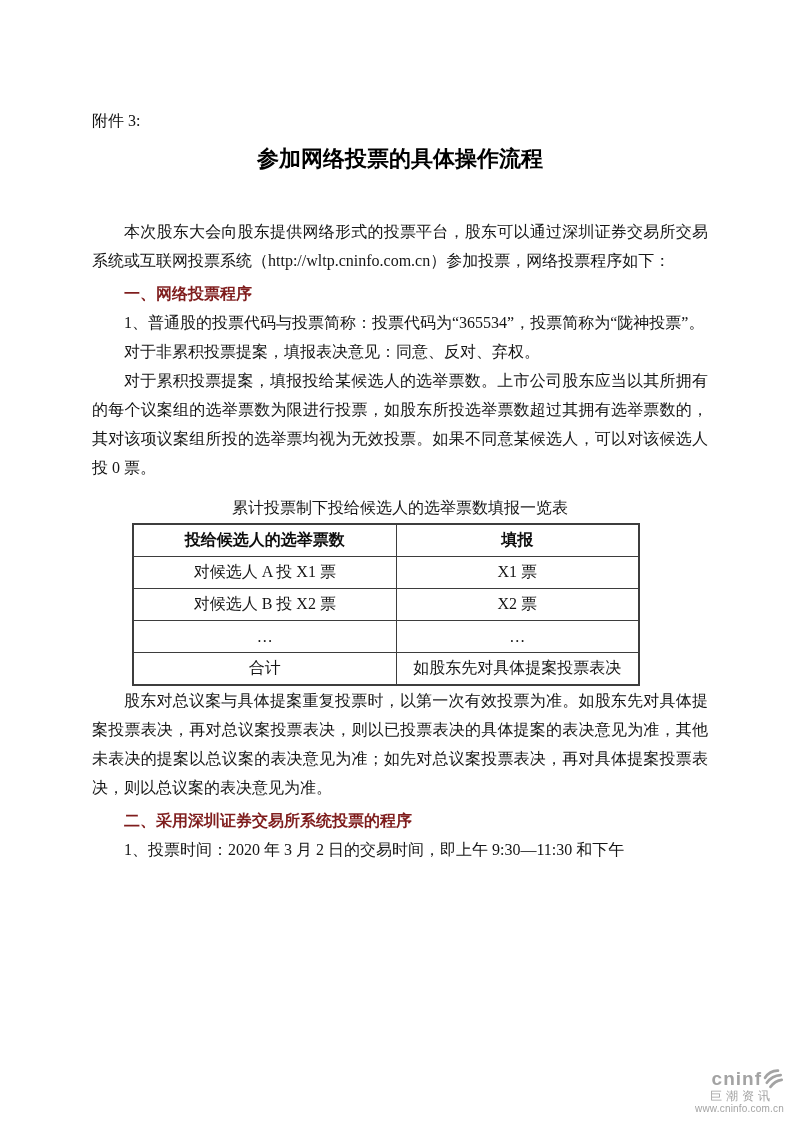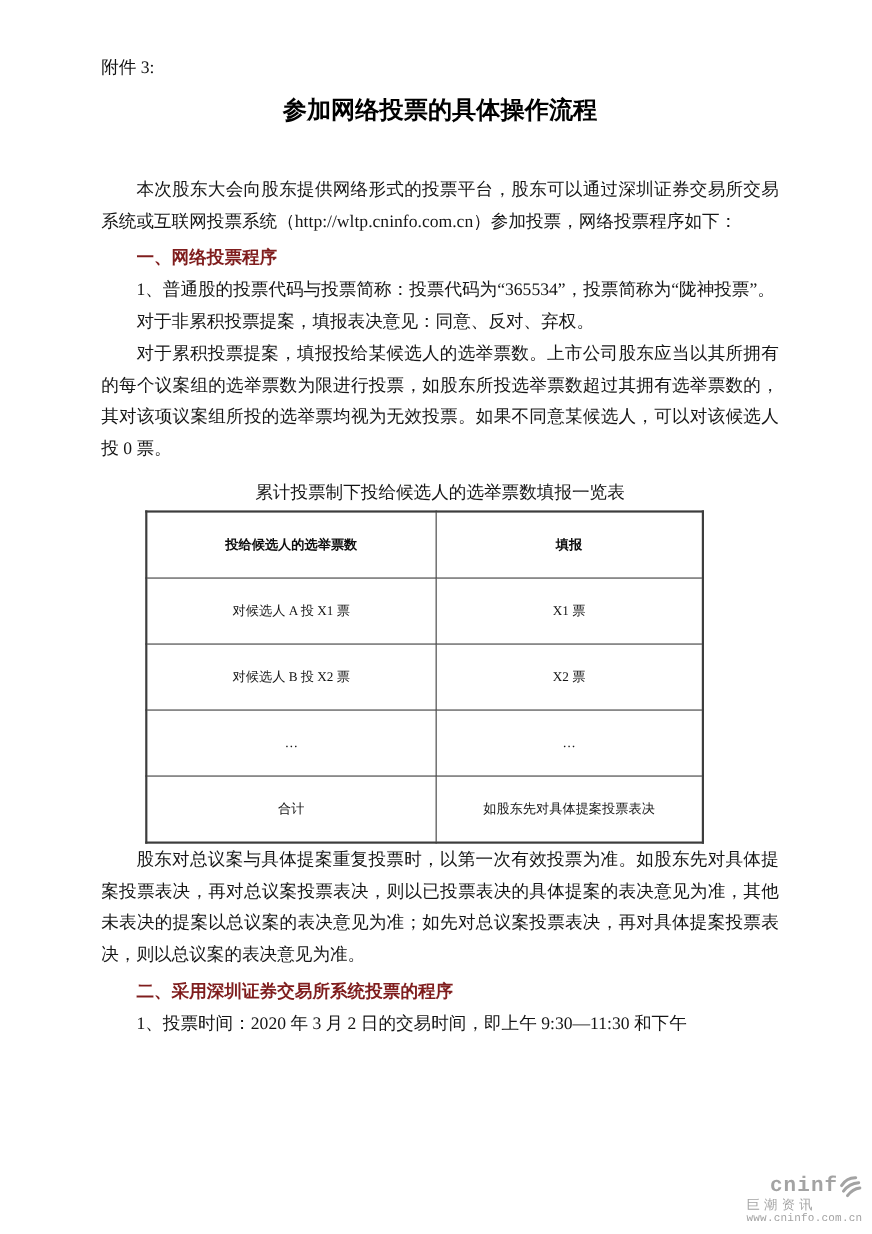--- a/index.html
+++ b/index.html
@@ -11,21 +11,21 @@
     overflow:hidden;
     color:#111111;
     font-family:"Liberation Serif","DejaVu Serif",serif;
   }
   .content{
     position:absolute;
     left:92px; top:0;
     width:616px;
   }
   .attachment{
-    margin-top:51px;
+    margin-top:110px;
     font-size:16px;
     line-height:22px;
   }
   .doc-title{
     margin:13px 0 44px 0;
     font-family:"Liberation Sans","DejaVu Sans",sans-serif;
     font-weight:bold;
     font-size:22px;
     line-height:28px;
     text-align:center;
@@ -62,37 +62,37 @@
     margin-left:40px;
     width:508px;
     border:2px solid #3d3d3d;
     table-layout:fixed;
   }
   table.vote th, table.vote td{
     border:1px solid #3d3d3d;
     height:31px;
     text-align:center;
     vertical-align:middle;
-    padding:14px 4px;
-    font-size:12px;
+    padding:0 4px;
+    font-size:16px;
     color:#151515;
   }
   table.vote th{
     font-family:"Liberation Sans","DejaVu Sans",sans-serif;
     font-weight:bold;
     color:#0d0d0d;
   }
   table.vote col.c1{width:52%;}
   table.vote col.c2{width:48%;}
   .logo{
     position:absolute;
     right:9px; bottom:8px;
-    text-align:left;
+    text-align:right;
     color:#a3a3a3;
-    font-family:Liberation Mono, monospace;
+    font-family:Liberation Sans, sans-serif;
     line-height:1;
   }
   .logo-row{
     display:flex;
     justify-content:flex-end;
     align-items:center;
   }
   .logo-brand{
     font-weight:bold;
     font-size:19px;

